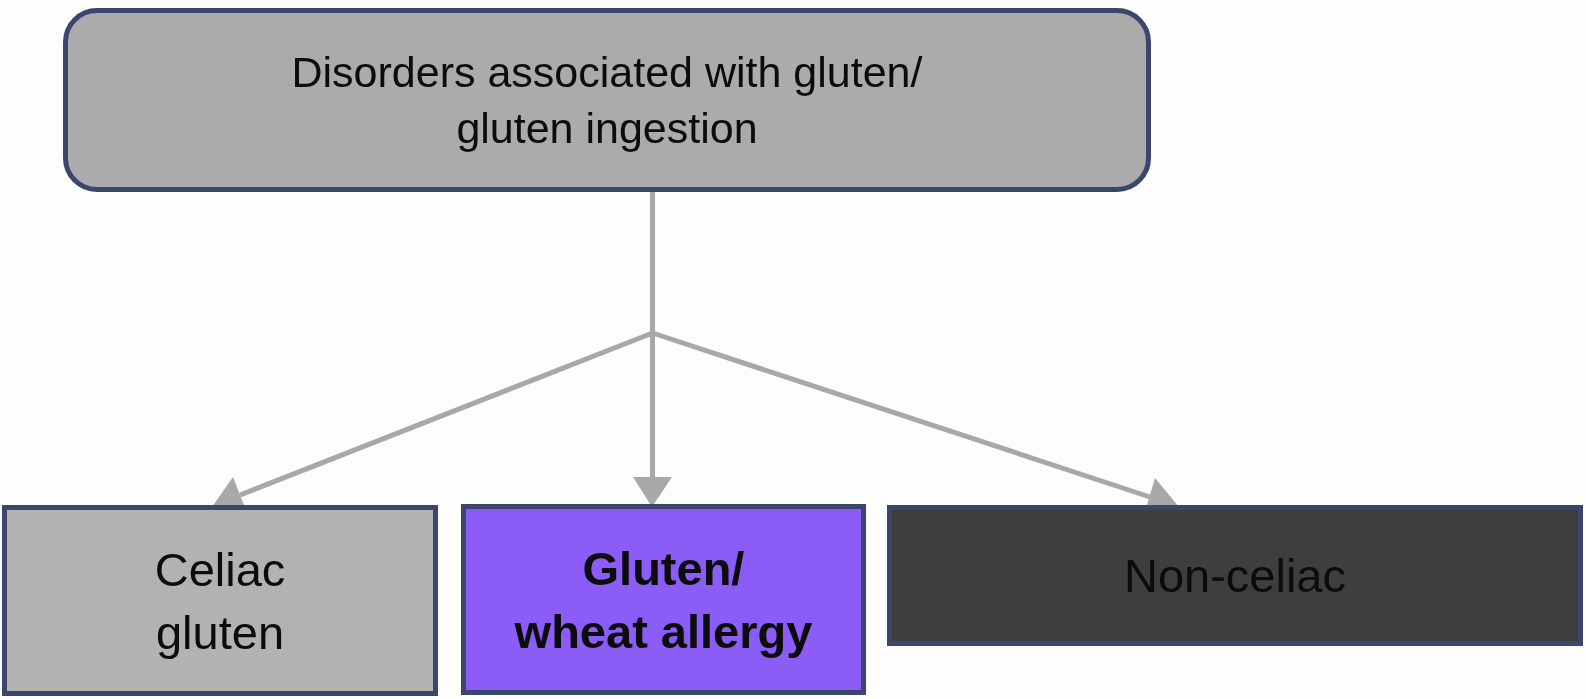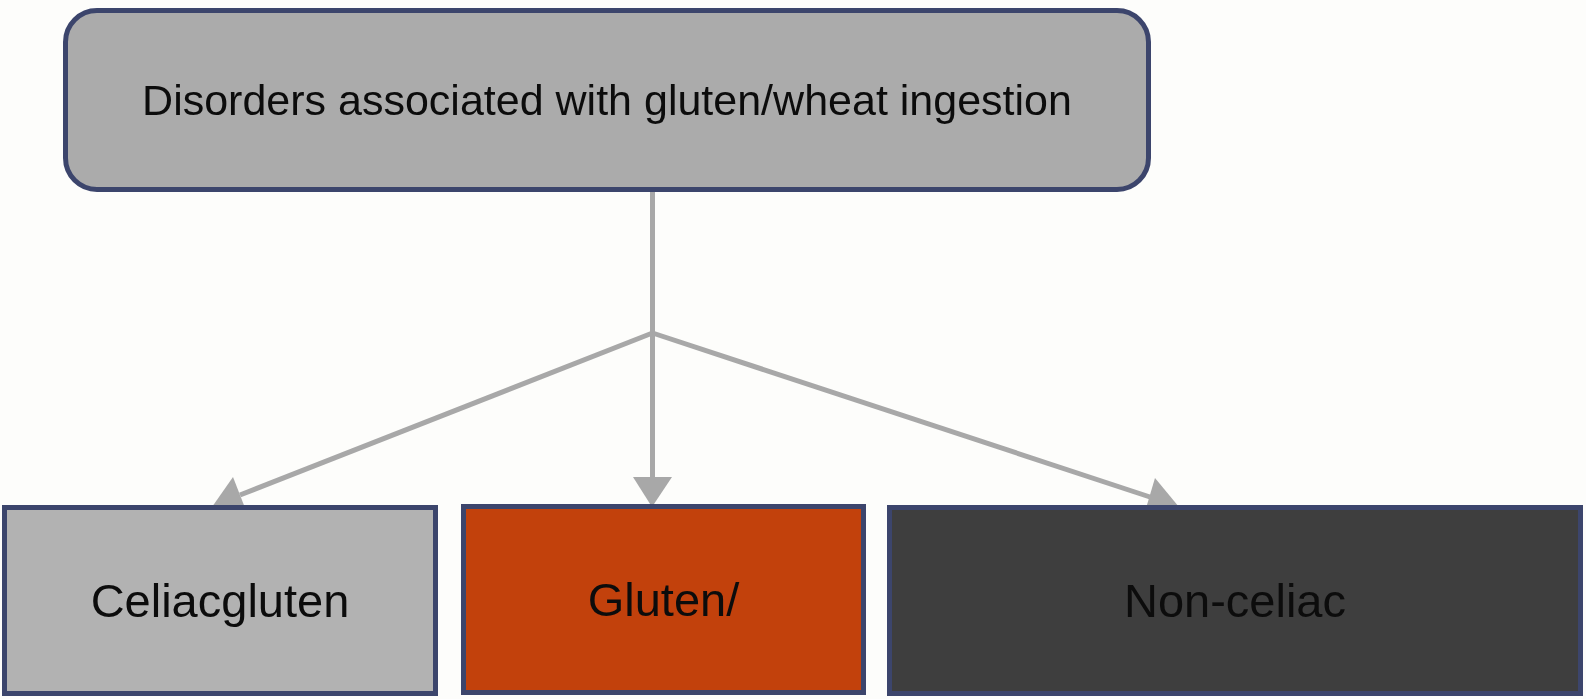--- a/index.html
+++ b/index.html
@@ -29,21 +29,21 @@
   }
   .connectors polygon {
     fill: #a8a8a8;
     stroke: none;
   }
   .node {
     position: absolute;
     box-sizing: border-box;
     border: 5px solid #3c456c;
     display: flex;
-    flex-direction: row;
+    flex-direction: column;
     align-items: center;
     justify-content: center;
     text-align: center;
     color: #0c0c0c;
     z-index: 2;
   }
   .node .line {
     display: block;
   }
   .node-root {
@@ -71,50 +71,51 @@
     left: 461px;
     top: 504px;
     width: 405px;
     height: 191px;
     background: #7d7d7d;
   }
   .node-sensitivity {
     left: 887px;
     top: 505px;
     width: 696px;
-    height: 191px;
+    height: 141px;
     background: #3e3e3e;
   }
 </style>
 </head>
 <body>
 
 <div class="canvas">
 
   <svg class="connectors" viewBox="0 0 1586 699" xmlns="http://www.w3.org/2000/svg" aria-hidden="true">
     <line x1="652.5" y1="191" x2="652.5" y2="333"></line>
     <line x1="652.5" y1="333" x2="240" y2="495"></line>
     <line x1="652.5" y1="333" x2="652.5" y2="478"></line>
     <line x1="652.5" y1="333" x2="1150" y2="497"></line>
     <polygon points="212,507 233,477 247,513"></polygon>
     <polygon points="652,507 633,477 672,477"></polygon>
     <polygon points="1179,507 1155,478 1144,515"></polygon>
   </svg>
 
   <div class="node node-root" style="background: rgb(171, 171, 171);">
     <span class="line">Disorders associated with gluten/</span>
-    <span class="line">wheat ingestion</span>
+    <span class="line">gluten ingestion</span>
   </div>
 
   <div class="node node-child node-celiac" style="background: rgb(178, 178, 178);">
     <span class="line">Celiac</span>
     <span class="line">gluten</span>
   </div>
 
-  <div class="node node-child node-allergy" style="background: #c2410c;">
+  <div class="node node-child node-allergy" style="background: #8b5cf6; font-weight: bold;">
     <span class="line">Gluten/</span>
+    <span class="line">wheat allergy</span>
   </div>
 
   <div class="node node-child node-sensitivity" style="background: rgb(62, 62, 62);">
     <span class="line">Non-celiac</span>
   </div>
 
 </div>
 
 </body></html>

